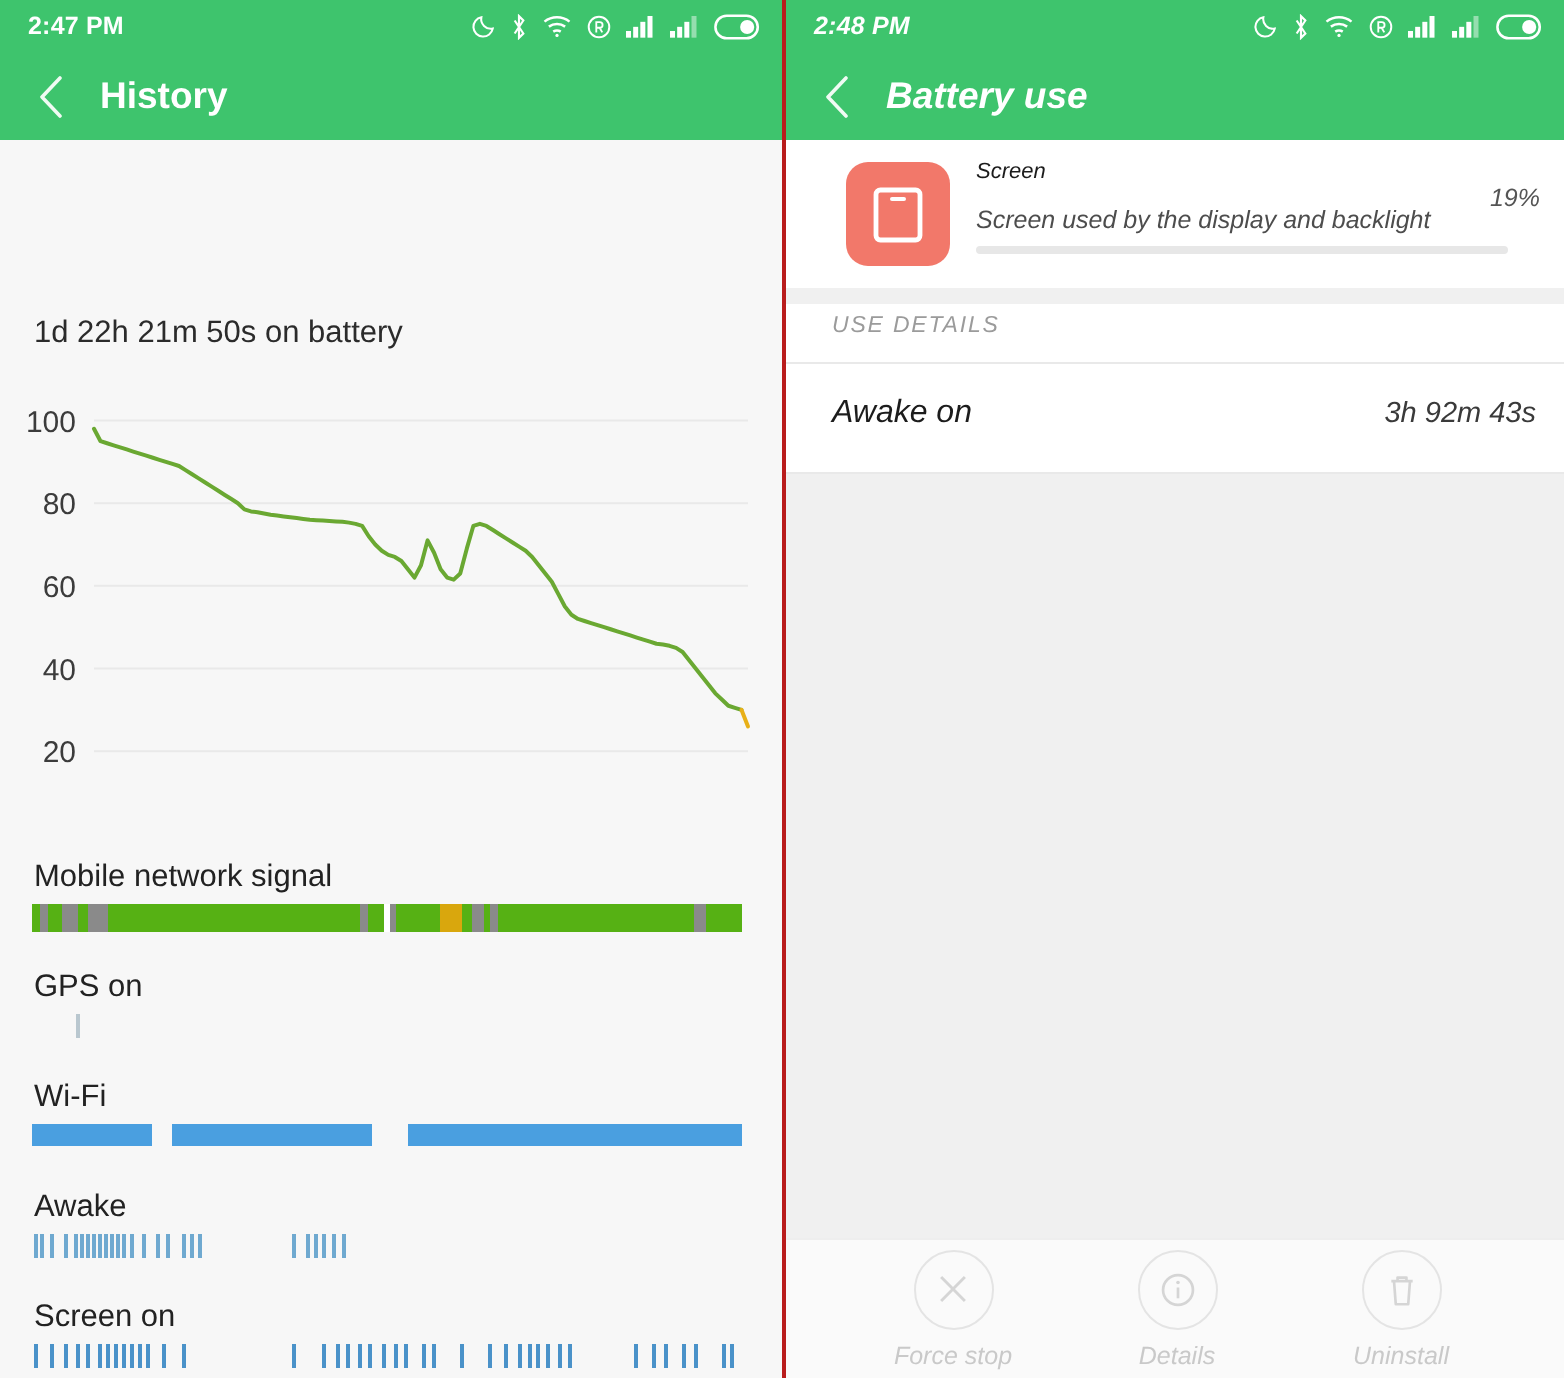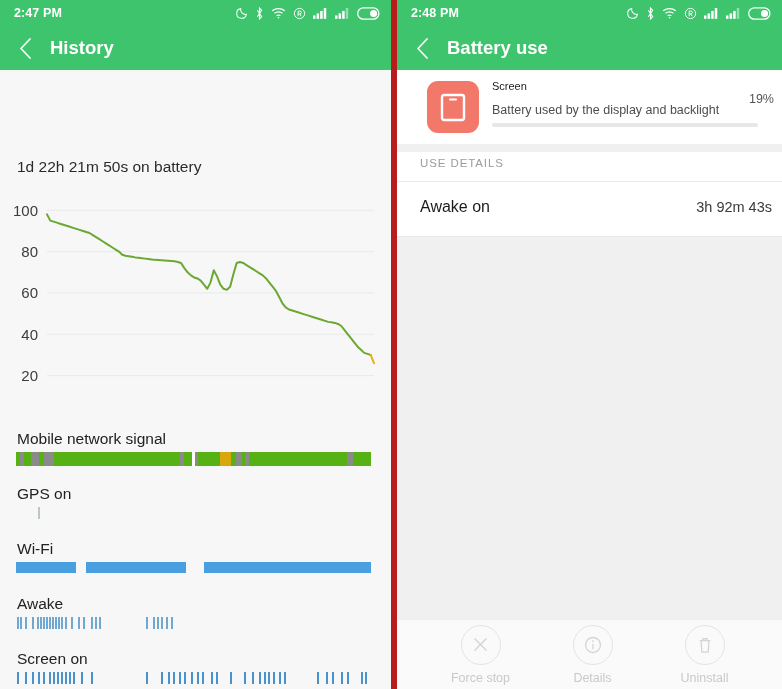--- a/index.html
+++ b/index.html
@@ -4,21 +4,21 @@
 <style>
   html,body{margin:0;padding:0;}
   body{
     width:782px;height:689px;
     font-family:"Liberation Sans", sans-serif;
     background:#ffffff;
     overflow:hidden;
   }
   .screens{display:flex;width:782px;height:689px;}
   .phone{width:391px;height:689px;position:relative;background:#f7f7f7;overflow:hidden;}
-  .phone.right{border-left:6px solid #b91c1c;box-sizing:border-box;}
+  .phone.right{border-left:2px solid #b91c1c;box-sizing:border-box;font-style:italic;}
 
   
   .statusbar{
     height:26px;background:#3ec46d;
     display:flex;align-items:center;
     padding:0 10px 0 14px;box-sizing:border-box;
   }
   .status-time{color:#fff;font-size:12.5px;font-weight:bold;letter-spacing:.1px;}
   .status-icons{margin-left:auto;display:flex;align-items:center;gap:7px;}
   .sicon{display:block;}
@@ -359,21 +359,21 @@
     <div class="bu-body">
 
       <div class="app-card">
         <span class="app-icon" style="background: rgb(242, 120, 106);">
           <svg width="26" height="30" viewBox="0 0 26 30">
             <rect x="2" y="3" width="22" height="25" rx="2.2" fill="none" stroke="#ffffff" stroke-width="2.4"></rect>
             <rect x="9" y="6.5" width="8" height="2" rx="1" fill="#ffffff"></rect>
           </svg>
         </span>
         <span class="app-name">Screen</span>
-        <span class="app-desc">Battery used by the display and backlight</span>
+        <span class="app-desc">Screen used by the display and backlight</span>
         <span class="app-pct">19%</span>
         <span class="pbar-track">
           <span class="pbar-fill" id="pbar-fill" style="width: 19%; background: rgb(61, 155, 224);"></span>
         </span>
       </div>
 
       <div class="grey-gap"></div>
       <div class="section-hd">USE DETAILS</div>
       <div class="hr-line" style="top:111px"></div>
 

